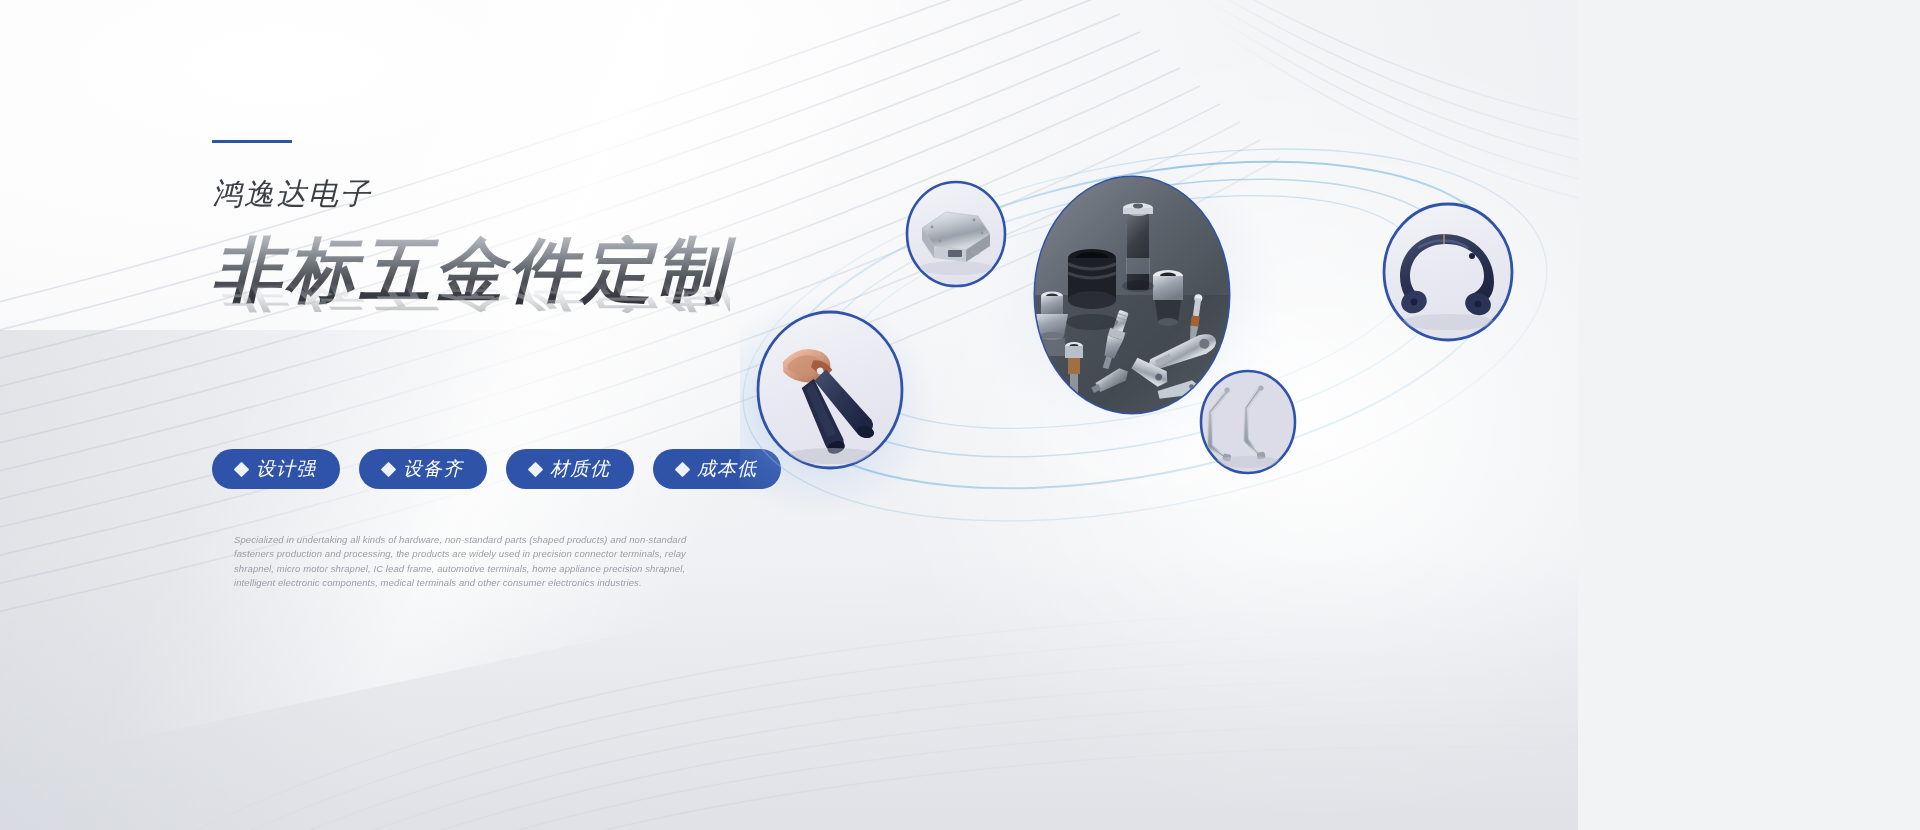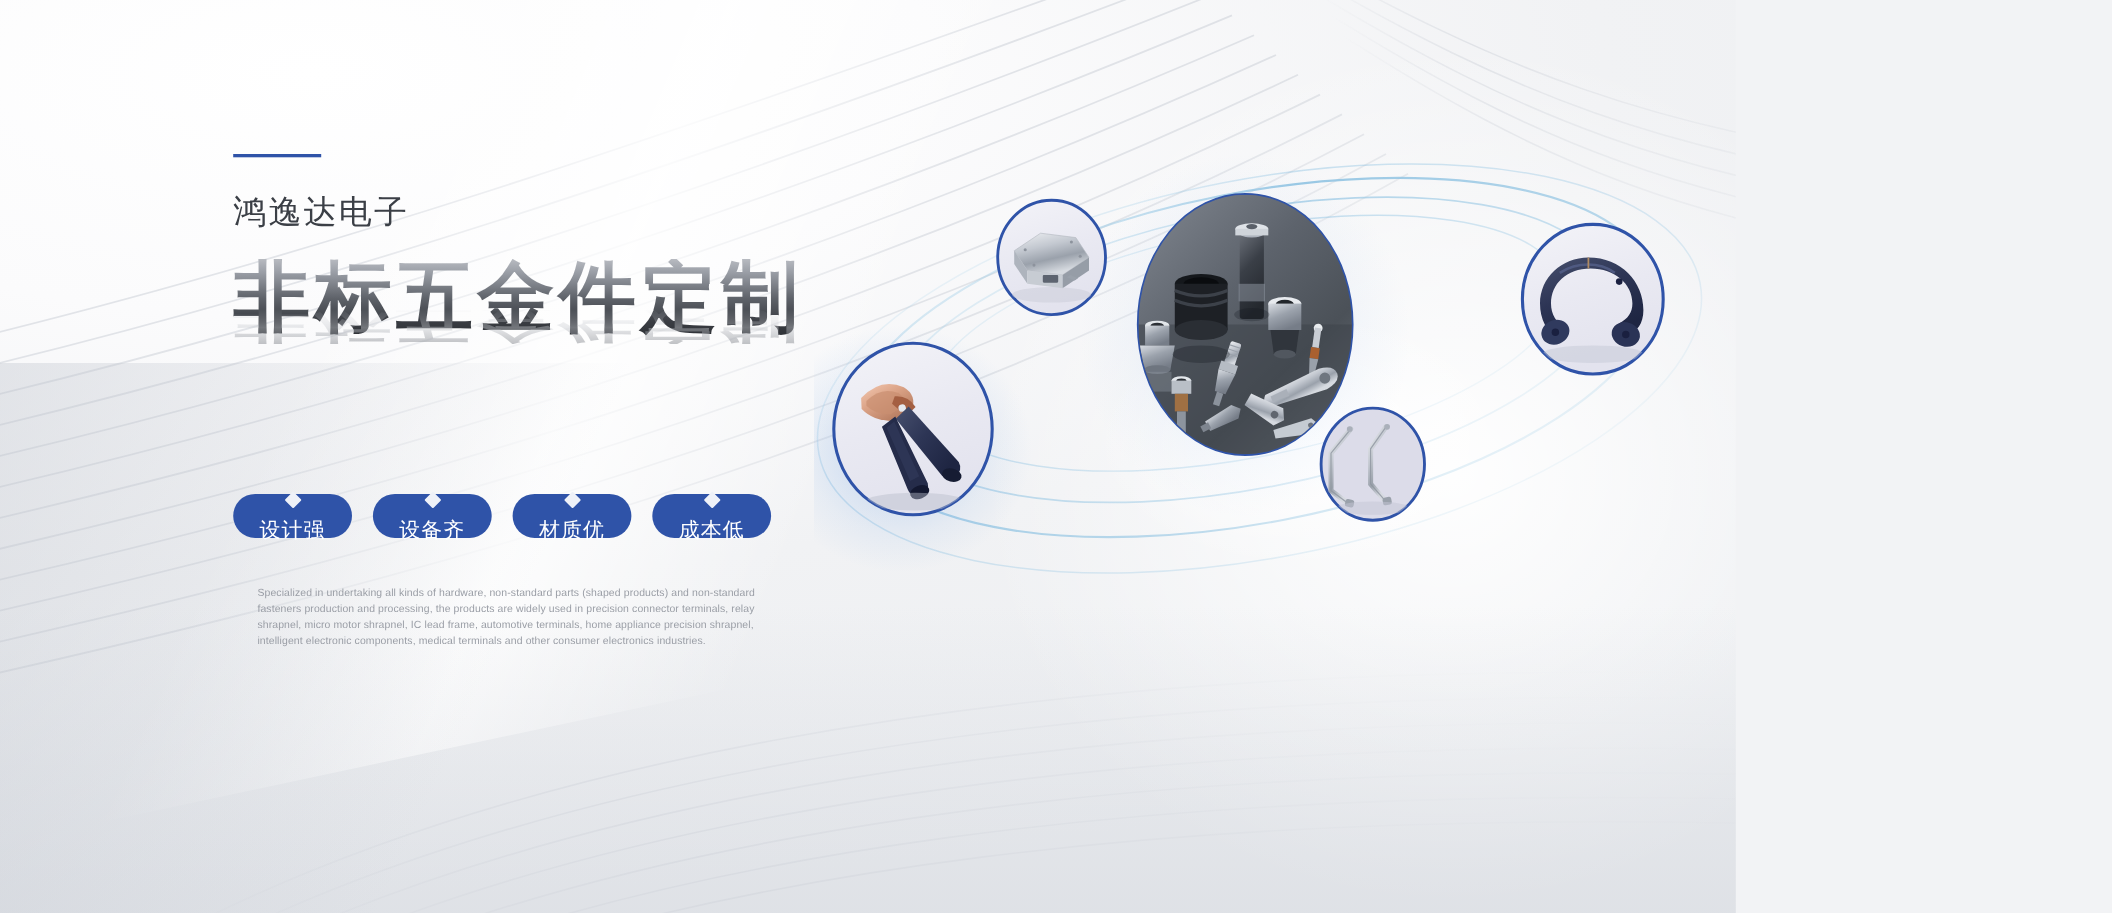--- a/index.html
+++ b/index.html
@@ -10,20 +10,21 @@
     position:relative;
   }
 
   
   #banner {
     position:absolute; inset:0;
     width:1578px; height:830px;
     overflow:hidden;
     background:
       radial-gradient(120% 90% at 18% 8%, #ffffff 0%, #fbfbfc 30%, #f1f2f4 62%, #eceef1 100%);
+    font-style: italic;
   }
   .bg-svg { position:absolute; inset:0; width:1920px; height:830px; }
   .bg-sheen-1 {
     position:absolute; left:-200px; top:-260px;
     width:1500px; height:900px;
     background:linear-gradient(125deg, rgba(255,255,255,0) 38%, rgba(255,255,255,.85) 52%, rgba(255,255,255,0) 66%);
     transform:rotate(-12deg);
     pointer-events:none;
   }
   .bg-sheen-2 {
@@ -79,21 +80,20 @@
   .tags { display:flex; gap:19px; margin-top:74px; }
   .tag {
     display:flex; align-items:center; gap:9px;
     height:40px; padding:0 24px;
     border-radius:20px;
     background:#2f53a8;
     color:#ffffff;
     font-size:19px; letter-spacing:1px;
     white-space:nowrap;
     cursor:pointer;
-    flex-direction:column;
   }
   .tag .dia {
     width:11px; height:11px; background:#eef1f8;
     transform:rotate(45deg); flex:none;
     border-radius:1px;
   }
 
   .desc {
     margin-top:44px;
     width:470px;

